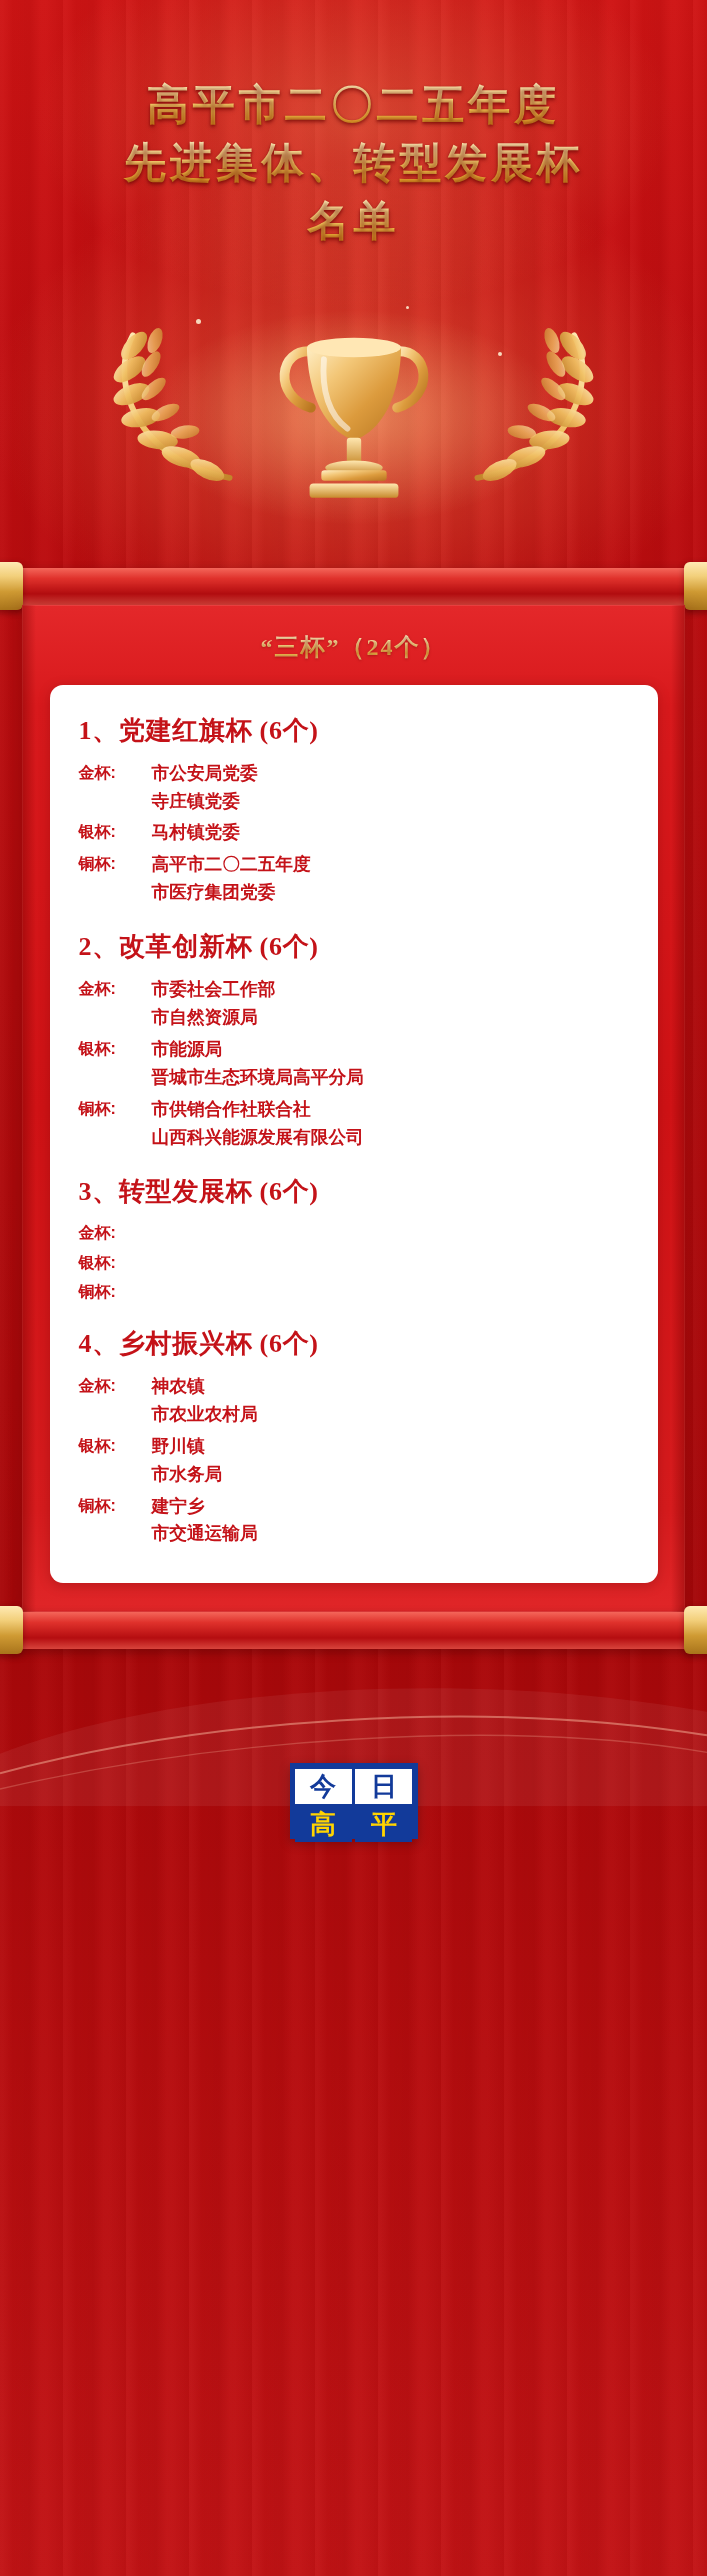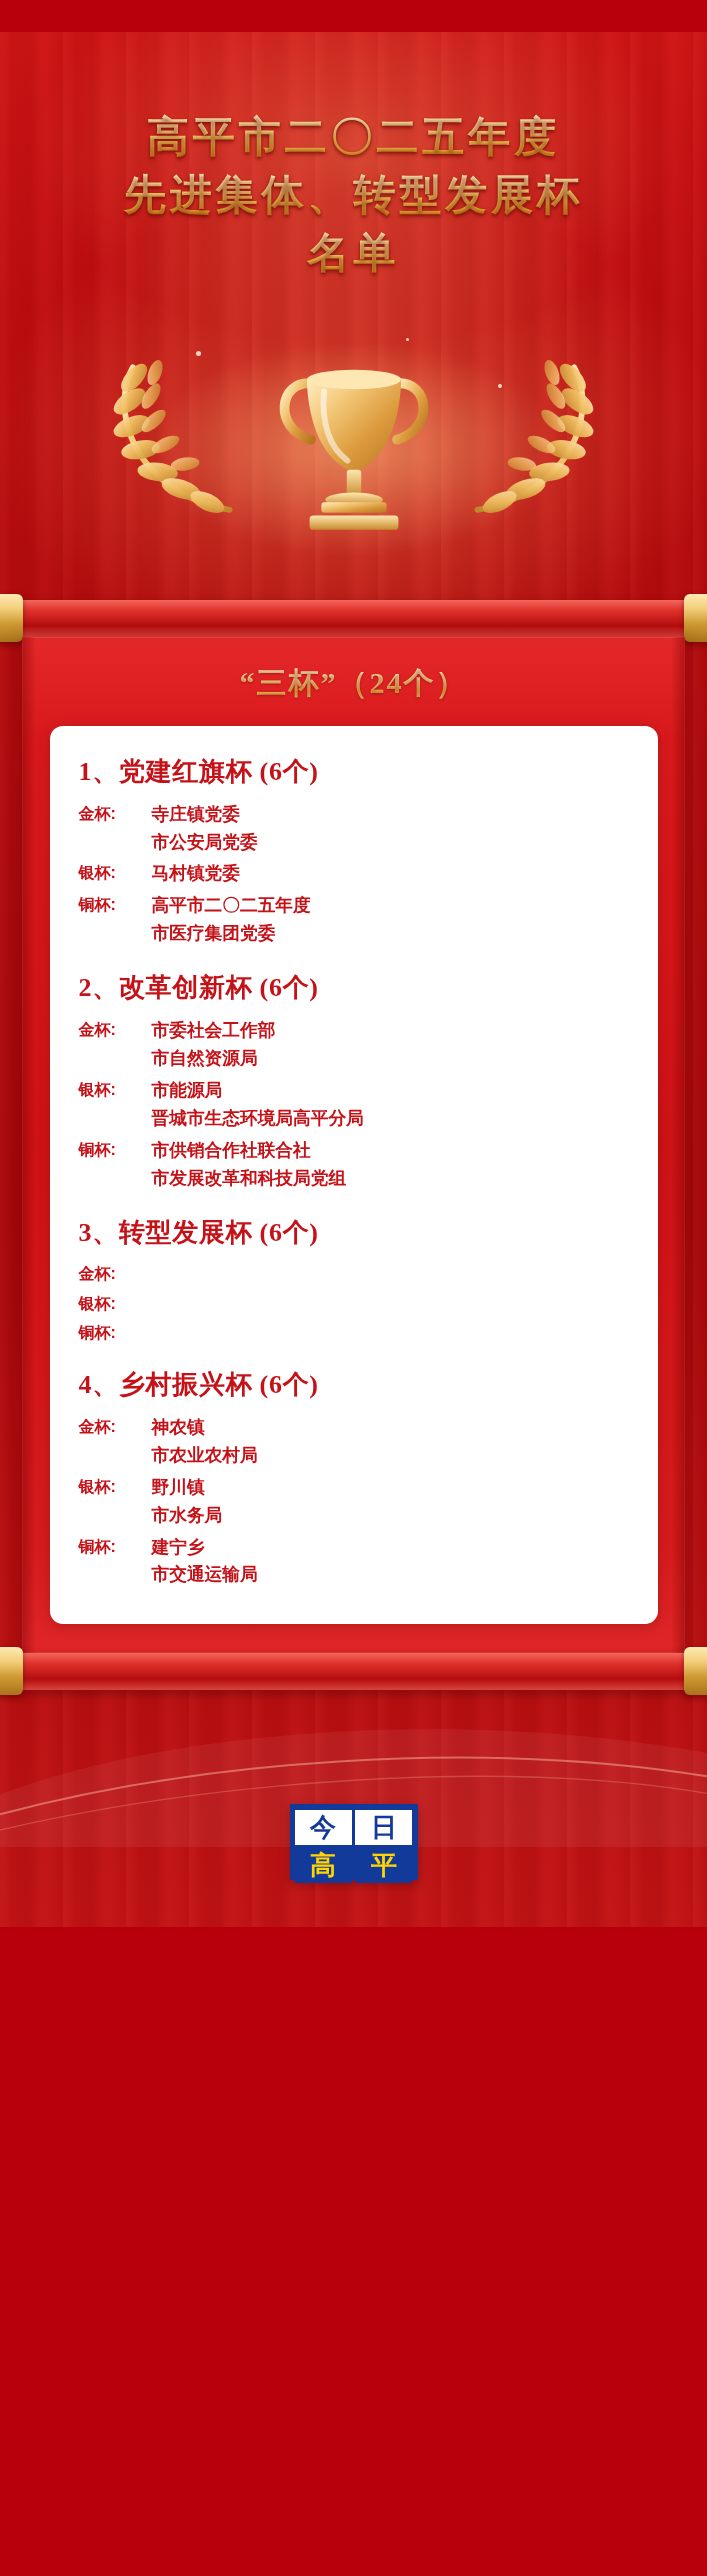--- a/index.html
+++ b/index.html
@@ -4,26 +4,25 @@
 <style>
   * { box-sizing: border-box; margin: 0; padding: 0; }
   html, body {
     width: 707px;
     background: #b8000c;
     font-family: "Liberation Sans", "DejaVu Sans", sans-serif;
   }
   .poster {
     position: relative;
     width: 707px;
-    height: 1895px;
+    height: 2576px;
     overflow: hidden;
     background:
       radial-gradient(ellipse 589px 393px at 50% 406px, rgba(255,150,90,0.45) 0%, rgba(220,30,20,0.0) 62%),
       linear-gradient(180deg, #cf1414 0%, #c00d10 14%, #b10a0c 38%, #a80709 62%, #b60c0e 80%, #c21315 100%);
-    margin-top: 32px;
   }
   
   .curtain {
     position: absolute; inset: 0;
     background: repeating-linear-gradient(90deg,
       rgba(255,255,255,0.045) 0px,
       rgba(255,255,255,0.045) 2.6px,
       rgba(0,0,0,0.05) 13px,
       rgba(0,0,0,0.07) 30px,
       rgba(255,255,255,0.03) 41px,
@@ -130,21 +129,21 @@
   .scroll-body::before, .scroll-body::after {
     content: ""; position: absolute; top: 0; bottom: 0; width: 14.4px;
   }
   .scroll-body::before { left: 0; background: linear-gradient(90deg, rgba(120,0,0,0.45), rgba(120,0,0,0)); }
   .scroll-body::after  { right: 0; background: linear-gradient(270deg, rgba(120,0,0,0.45), rgba(120,0,0,0)); }
 
   .scroll-heading {
     text-align: center;
     font-family: "Liberation Serif", "DejaVu Serif", serif;
     font-weight: bold;
-    font-size: 30px;
+    font-size: 24px;
     letter-spacing: 2px;
     background: linear-gradient(180deg, #fff6d8 0%, #ffe291 40%, #f0bb45 70%, #ffeab0 100%);
     -webkit-background-clip: text; background-clip: text; color: transparent;
     text-shadow: 0 1.3px 2.6px rgba(90,0,0,0.35);
     margin-bottom: 22px;
   }
 
   .card {
     background: #ffffff;
     margin: 0 27.5px;
@@ -321,22 +320,22 @@
     <div class="scroll-body">
       <div class="scroll-heading">“三杯”（24个）</div>
 
       <div class="card">
 
         <div class="group">
           <div class="group-title">1、党建红旗杯 (6个)</div>
           <div class="medal-row">
             <div class="medal-label">金杯:</div>
             <div class="medal-names">
+              <div>市公安局党委</div>
               <div>寺庄镇党委</div>
-              <div>市公安局党委</div>
             </div>
           </div>
           <div class="medal-row">
             <div class="medal-label">银杯:</div>
             <div class="medal-names">
               <div>马村镇党委</div>
             </div>
           </div>
           <div class="medal-row">
             <div class="medal-label">铜杯:</div>
@@ -360,21 +359,21 @@
             <div class="medal-label">银杯:</div>
             <div class="medal-names">
               <div>市能源局</div>
               <div>晋城市生态环境局高平分局</div>
             </div>
           </div>
           <div class="medal-row">
             <div class="medal-label">铜杯:</div>
             <div class="medal-names">
               <div>市供销合作社联合社</div>
-              <div>市发展改革和科技局党组</div>
+              <div>山西科兴能源发展有限公司</div>
             </div>
           </div>
         </div>
 
         <div class="group">
           <div class="group-title">3、转型发展杯 (6个)</div>
           <div class="medal-row">
             <div class="medal-label">金杯:</div>
           </div>
           <div class="medal-row">

